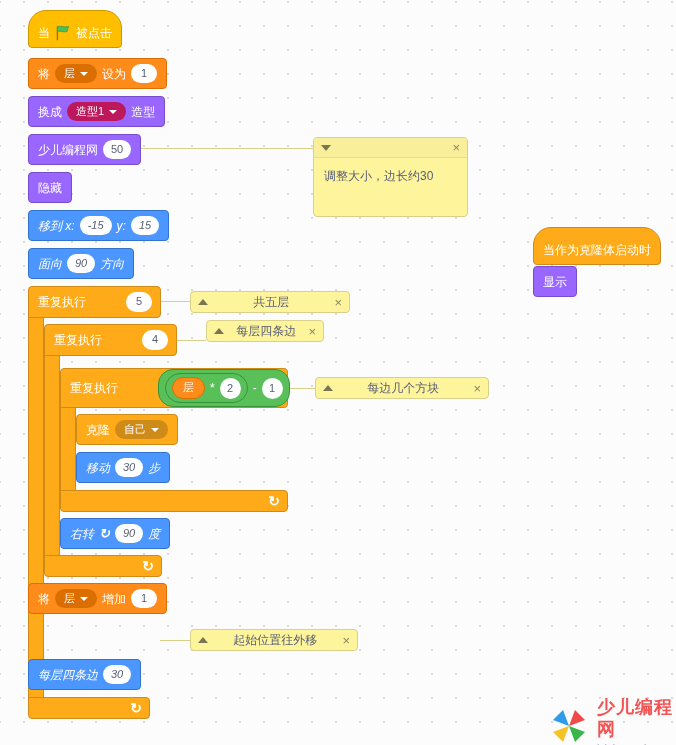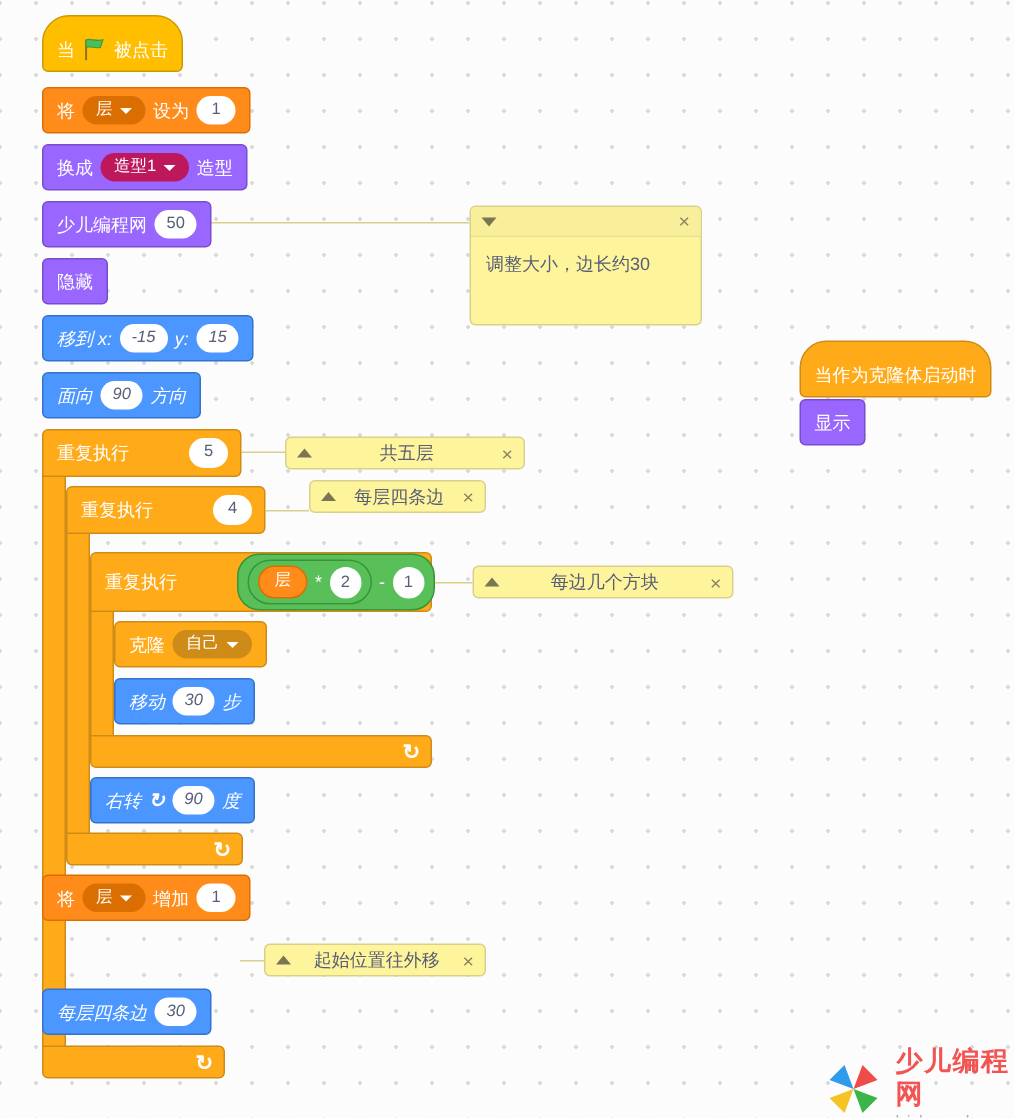--- a/index.html
+++ b/index.html
@@ -232,21 +232,21 @@
   <div class="comment-collapsed" style="left:206px;top:320px;width:118px">
     <span class="tri-up"></span>
     <span class="ctext">每层四条边</span>
     <span class="comment-close">×</span>
   </div>
   <div class="comment-collapsed" style="left:315px;top:377px;width:174px">
     <span class="tri-up"></span>
     <span class="ctext">每边几个方块</span>
     <span class="comment-close">×</span>
   </div>
-  <div class="comment-collapsed" style="left:176px;top:629px;width:148px">
+  <div class="comment-collapsed" style="left:190px;top:629px;width:168px">
     <span class="tri-up"></span>
     <span class="ctext">起始位置往外移</span>
     <span class="comment-close">×</span>
   </div>
 
   <div class="logo">
     <span style="display:flex">
       <svg width="40" height="40" viewBox="0 0 40 40">
         <path d="M20 20 L4 14 L14 4 Z" fill="#2E9BEB"></path>
         <path d="M20 20 L26 4 L36 14 Z" fill="#EF4B4B"></path>

